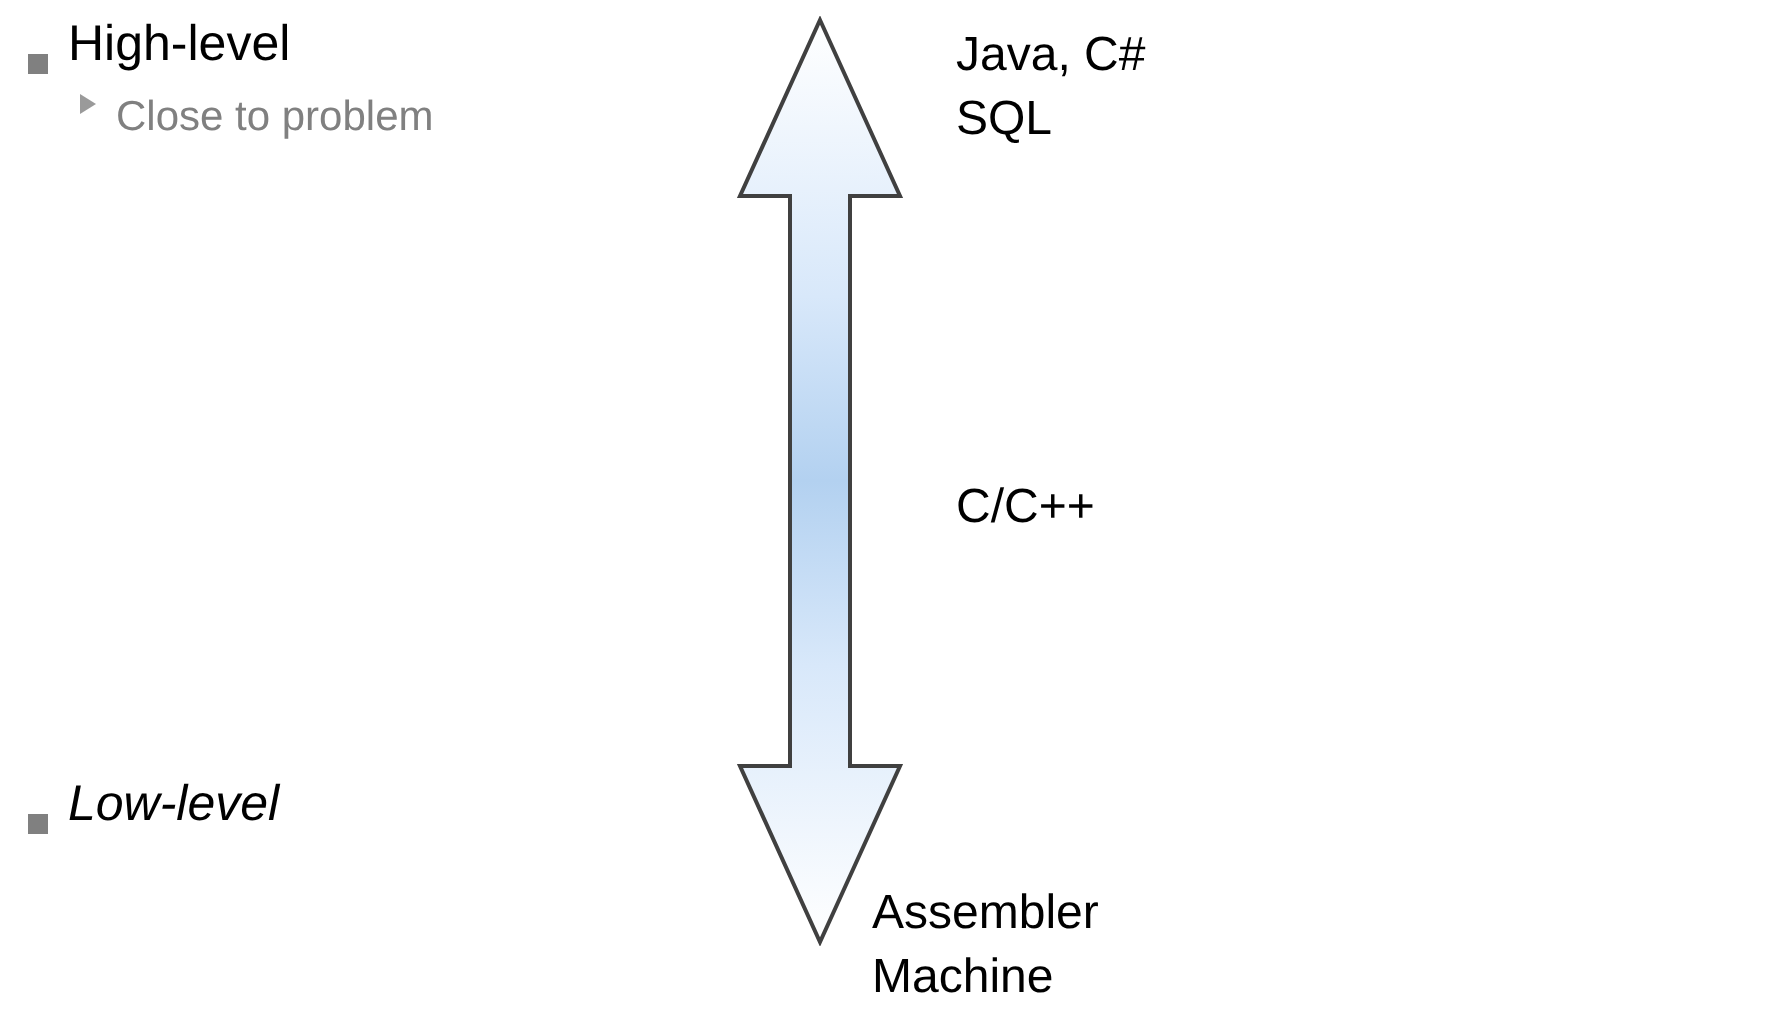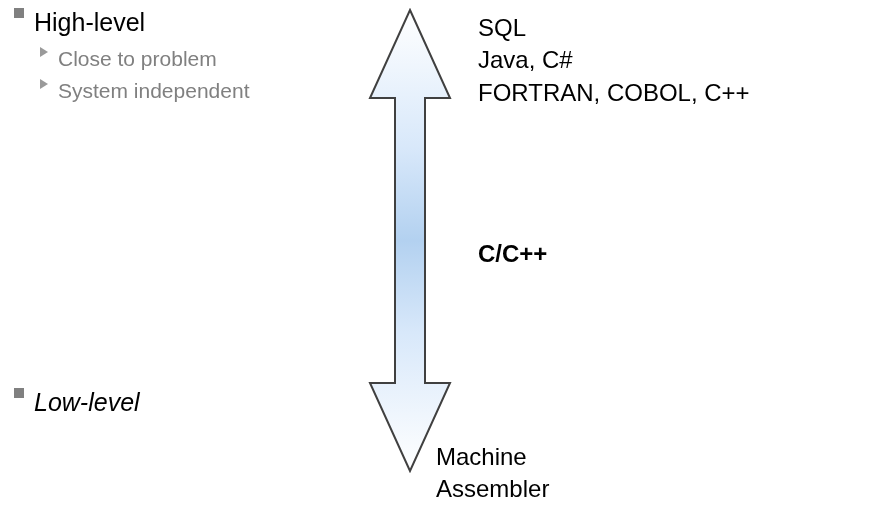--- a/index.html
+++ b/index.html
@@ -14,21 +14,21 @@
     .left-column {
       position: absolute;
       left: 14px;
       top: 8px;
     }
     .section {
       margin-bottom: 270px;
     }
     .section-header {
       display: flex;
-      align-items: flex-start;
+      align-items: flex-end;
       margin-bottom: 10px;
     }
     .square-bullet {
       width: 10px;
       height: 10px;
       background: #808080;
       margin-right: 10px;
       flex-shrink: 0;
     }
     .header-text {
@@ -77,45 +77,40 @@
     }
     .lang-top {
       position: absolute;
       left: 478px;
       top: 12px;
     }
     .lang-mid {
       position: absolute;
       left: 478px;
       top: 238px;
-      font-weight: bold;
     }
     .lang-bottom {
       position: absolute;
       left: 436px;
       top: 441px;
     }
   </style>
 </head>
 <body>
 
 <div class="left-column">
   <div class="section">
     <div class="section-header">
       <div class="square-bullet"></div>
       <span class="header-text">High-level</span>
     </div>
     <div class="sub-items">
       <div class="sub-item">
         <div class="triangle-bullet"></div>
         <span class="sub-text">Close to problem</span>
-      </div>
-      <div class="sub-item">
-        <div class="triangle-bullet"></div>
-        <span class="sub-text">System independent</span>
       </div>
     </div>
   </div>
 </div>
 
 <div class="low-level-section">
   <div class="section-header">
     <div class="square-bullet"></div>
     <span class="header-text">Low-level</span>
   </div>
@@ -142,25 +137,24 @@
              L 45 463
              L 5 375
              L 30 375
              L 30 90
              L 5 90
              Z" fill="url(#arrowGrad)" stroke="#404040" stroke-width="2"></path>
   </svg>
 </div>
 
 <div class="lang-top">
+  <div class="lang-text">Java, C#</div>
   <div class="lang-text">SQL</div>
-  <div class="lang-text">Java, C#</div>
-  <div class="lang-text">FORTRAN, COBOL, C++</div>
 </div>
 
 <div class="lang-mid">
   <div class="lang-text">C/C++</div>
 </div>
 
 <div class="lang-bottom">
+  <div class="lang-text">Assembler</div>
   <div class="lang-text">Machine</div>
-  <div class="lang-text">Assembler</div>
 </div>
 
 </body></html>

